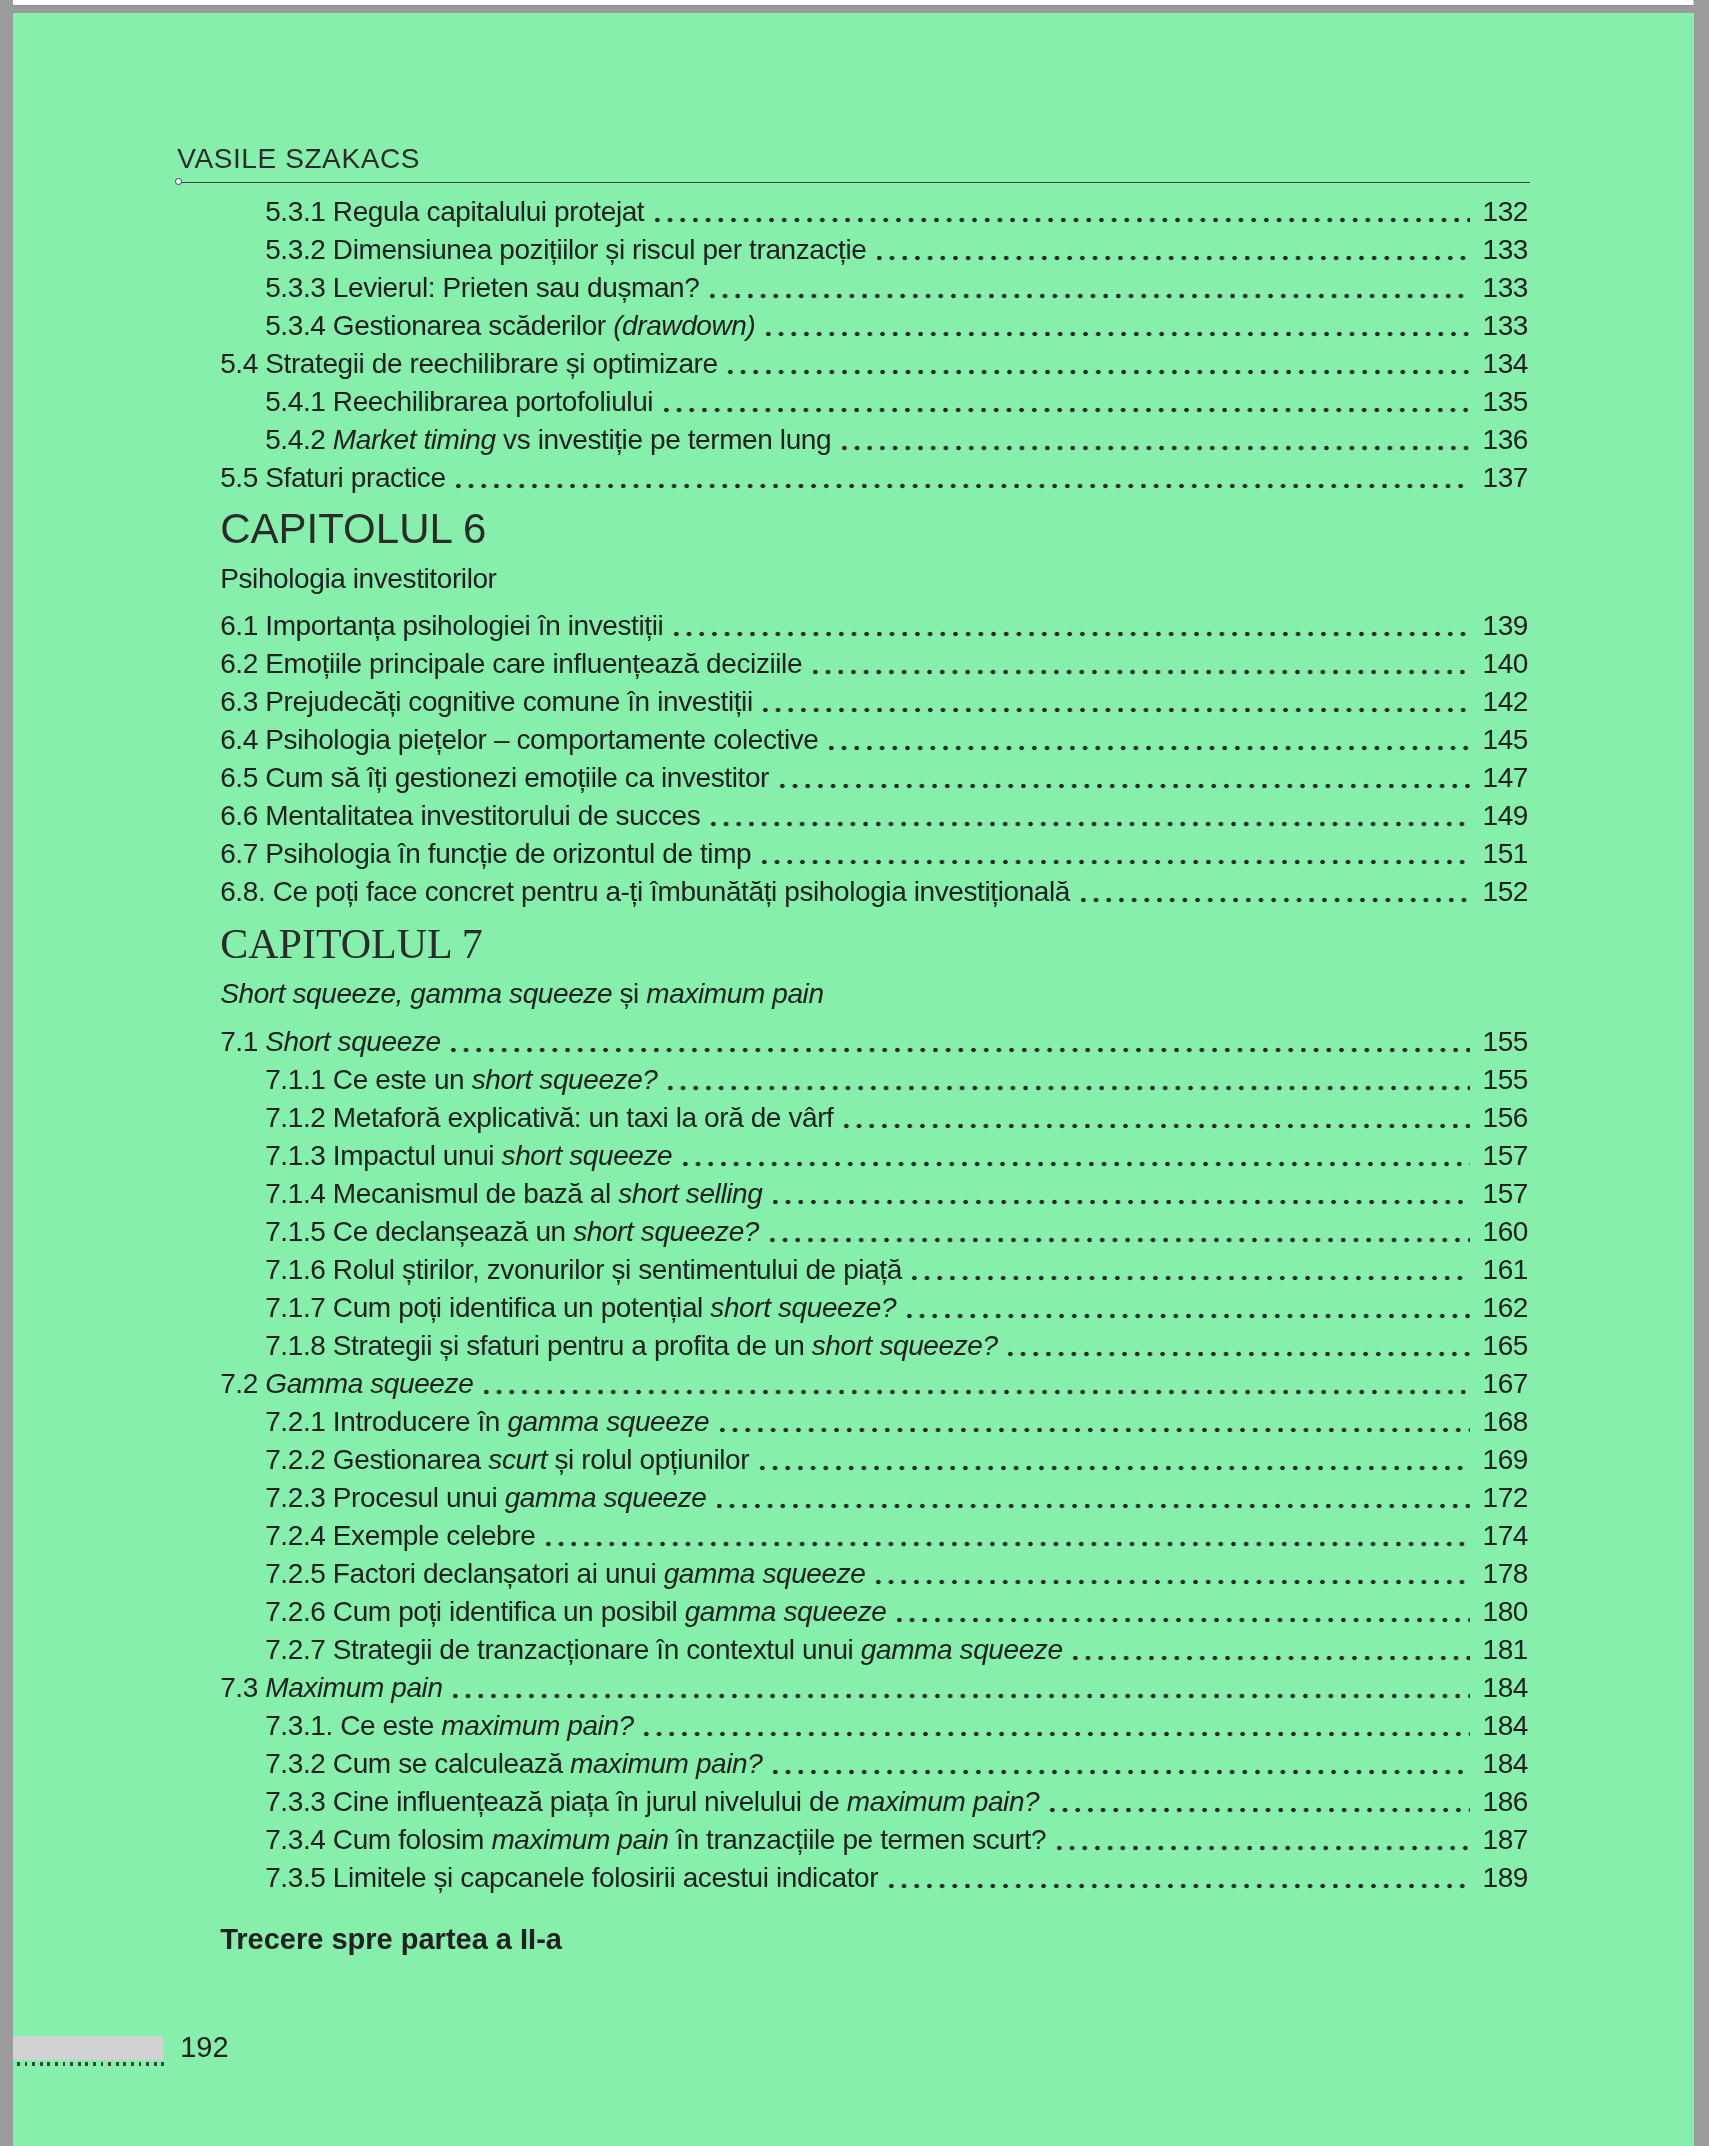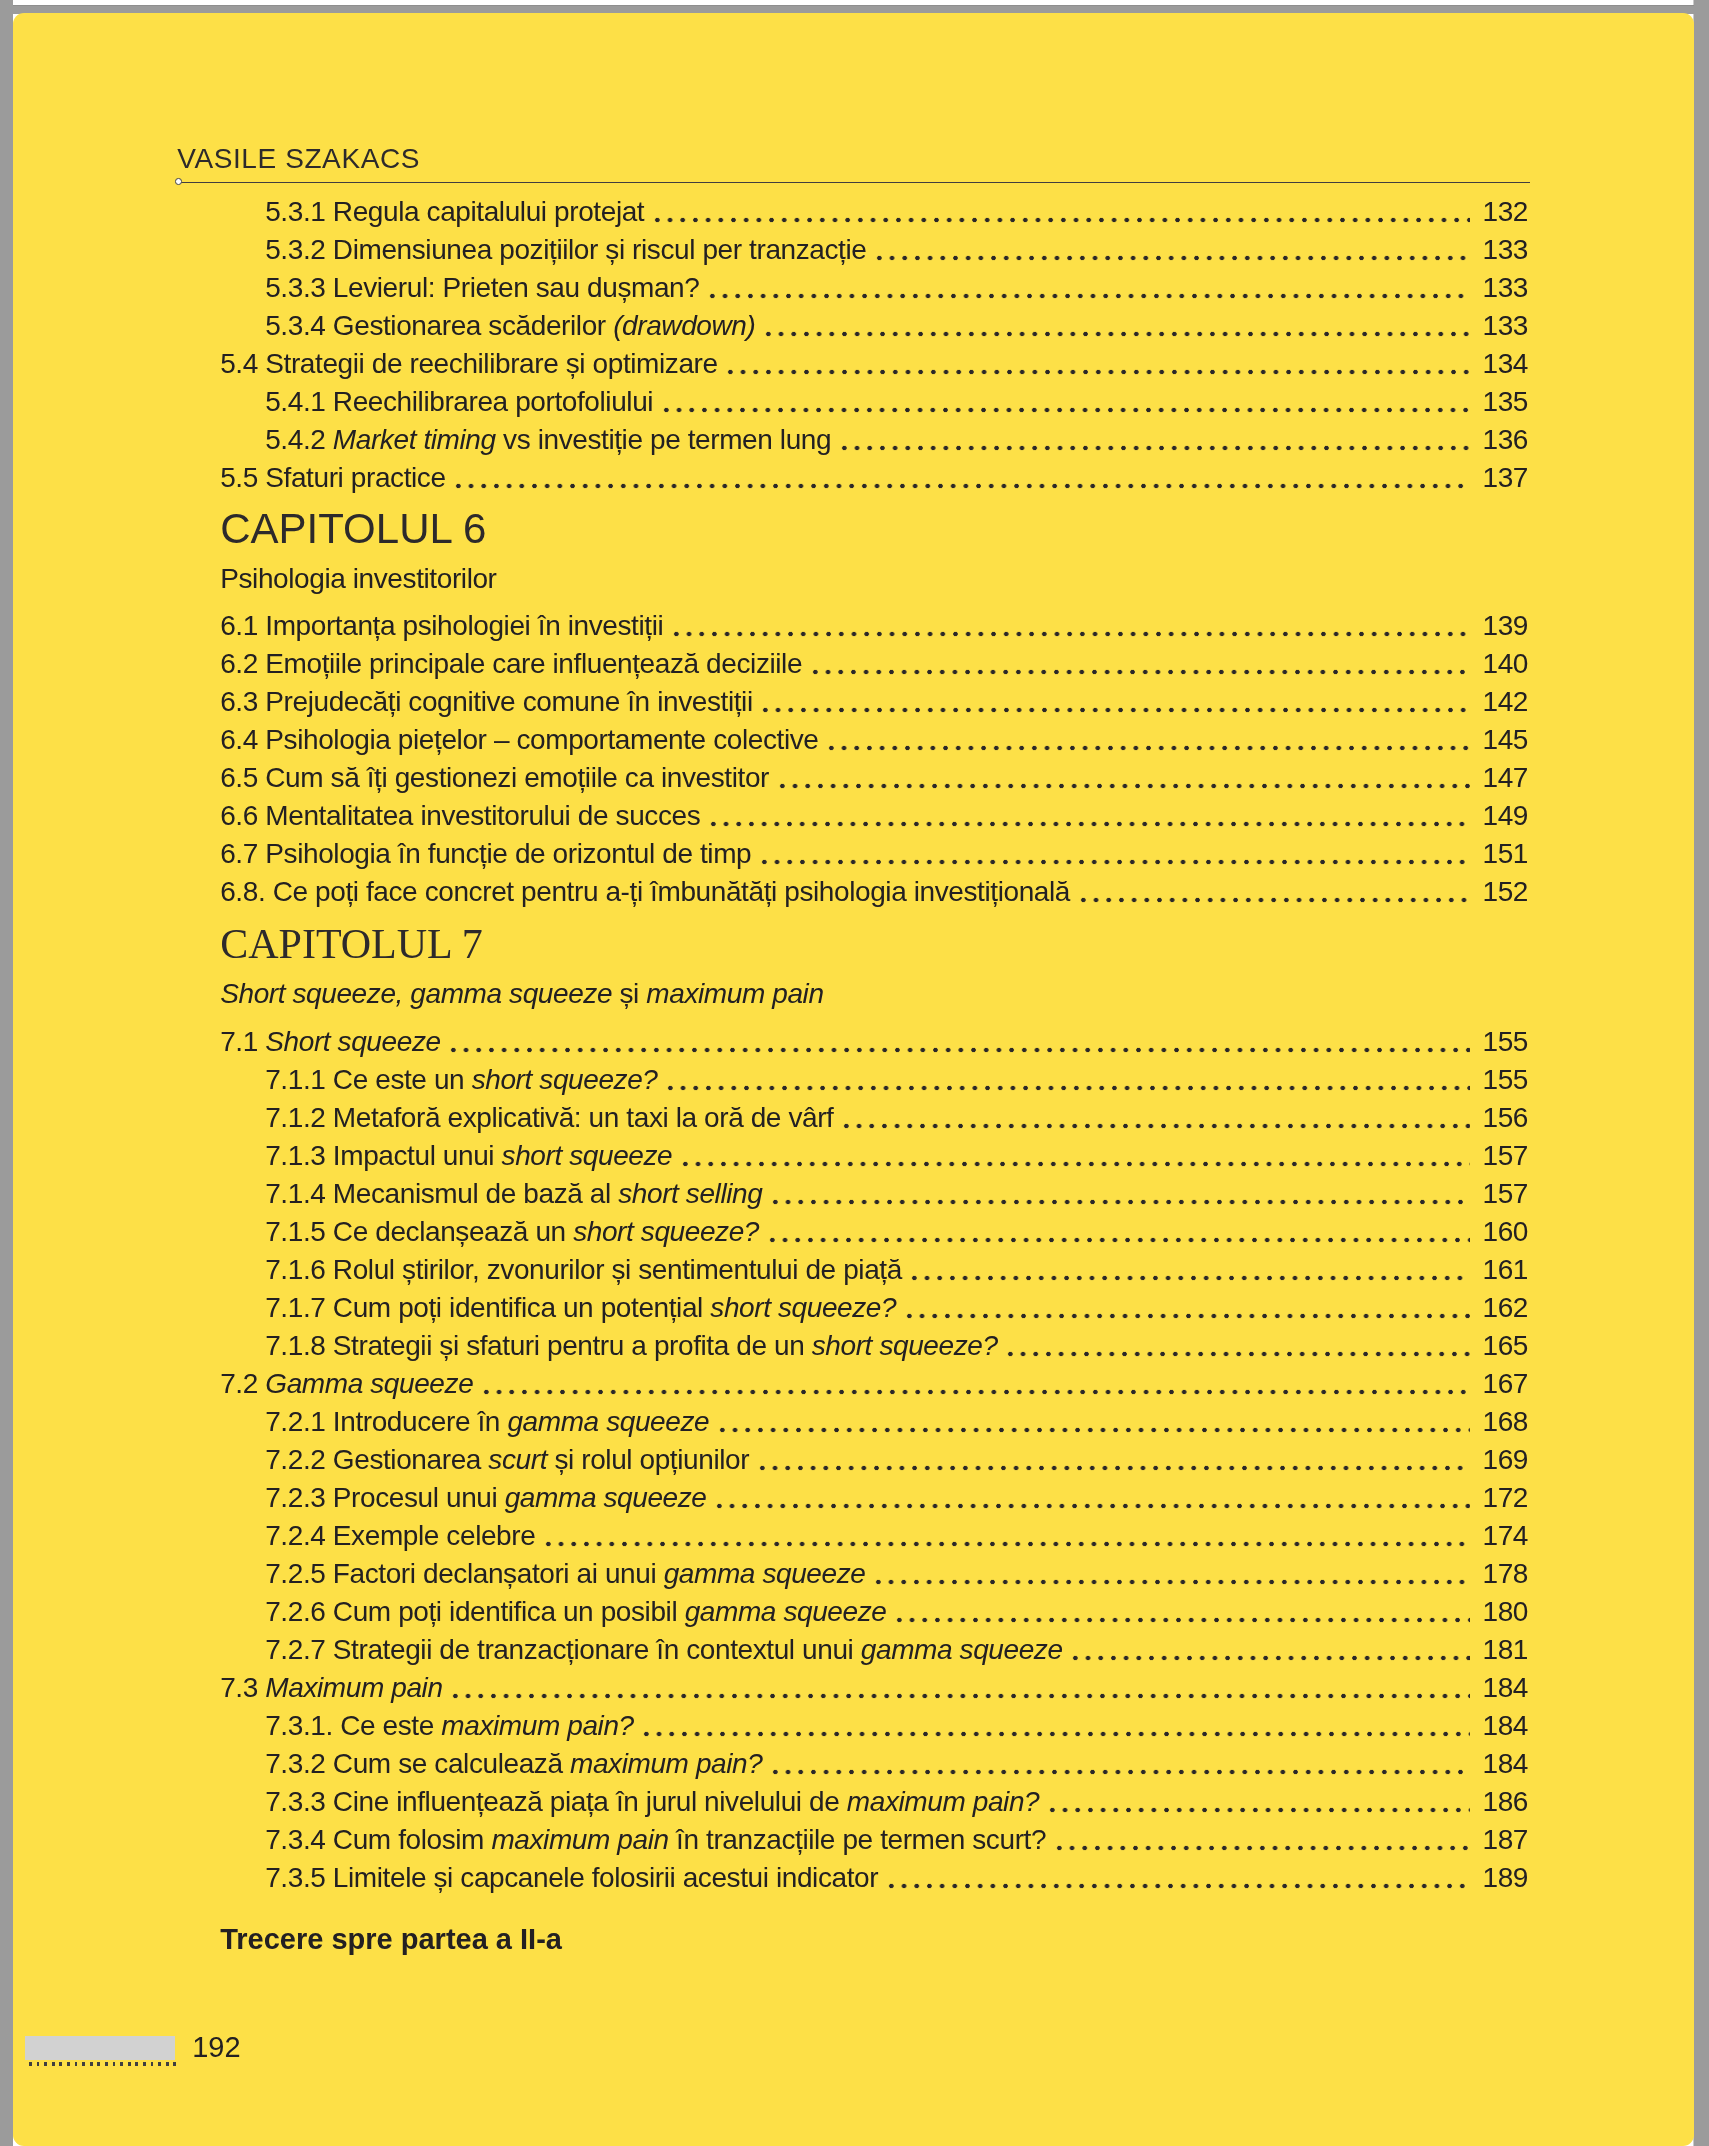--- a/index.html
+++ b/index.html
@@ -7,22 +7,22 @@
     width:1709px;height:2146px;position:relative;overflow:hidden;
     background:#ffffff;
     font-family:"Liberation Sans","DejaVu Sans",sans-serif;
     color:#232022;
   }
   .viewer-strip{position:absolute;top:0;height:100%;background:#9b9b9b;}
   .viewer-strip.left{left:0;width:13.2px;}
   .viewer-strip.right{right:0;width:15px;border-left:1.9px solid #c9c9c9;}
   .viewer-band-top{position:absolute;left:13.2px;right:15px;top:4.7px;height:8.5px;background:#9b9b9b;border-top:0.9px solid #8e8e8e;}
   .doc-page{
-    position:absolute;left:13.2px;top:13.2px;right:15px;bottom:0;background:#fde047;
-    padding:132px 166px 16px 207px;box-sizing:border-box;border-radius:11px;
+    position:absolute;left:13.2px;top:13.2px;right:15px;bottom:0;background:#86efac;
+    padding:132px 166px 16px 207px;box-sizing:border-box;
   }
   .running-header{
     margin-left:-43px;font-size:28px;line-height:28px;letter-spacing:0.6px;color:#2d2a2b;
   }
   .header-rule{
     margin-left:-43px;width:1353px;height:0;border-top:1.9px solid #413e3f;margin-top:8.5px;position:relative;
   }
   .header-rule .tick{
     position:absolute;left:-1.9px;top:-4.7px;width:4.7px;height:4.7px;border:1.9px solid #413e3f;border-radius:50%;background:#fff;
   }
@@ -37,21 +37,21 @@
     background-position:left calc(100% - 8.5px);
   }
   .entry .pagenum{flex:0 0 auto;min-width:49px;text-align:right;}
   .it{font-style:italic;}
   .sec-first{margin-top:31px;}
   .chapter-title{font-size:42px;line-height:44px;letter-spacing:0;margin-top:9.5px;color:#2d2a2b;}
   .sec-ch7 .chapter-title{margin-top:11.4px;font-family:Liberation Serif, serif;}
   .chapter-subtitle{font-size:28px;line-height:36px;font-weight:normal;margin-top:10px;}
   .section-entries{margin-top:10.4px;}
   .closing-heading{font-size:29px;line-height:36px;font-weight:bold;margin-top:24.6px;}
-  .page-footer{position:absolute;left:12px;top:2023px;width:100%;height:38px;}
+  .page-footer{position:absolute;left:0;top:2023px;width:100%;height:38px;}
   .footer-bar{
     position:absolute;left:0;top:0;width:150px;height:24px;background:#d2d2d2;
   }
   .footer-bar::after{
     content:"";position:absolute;left:3.8px;right:-1.9px;bottom:-5.7px;height:3.8px;
     background:repeating-linear-gradient(90deg,#3f3f3f 0 2.8px,rgba(0,0,0,0) 2.8px 7.6px);
   }
   .footer-page-number{
     position:absolute;left:167px;top:-2.8px;font-size:29px;line-height:29px;color:#232022;
   }

